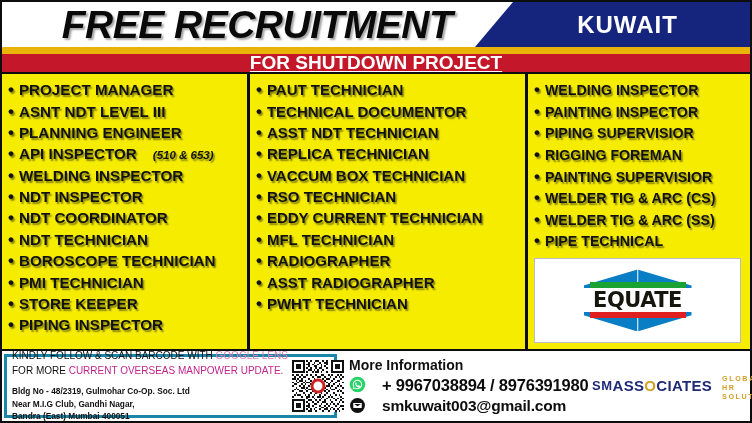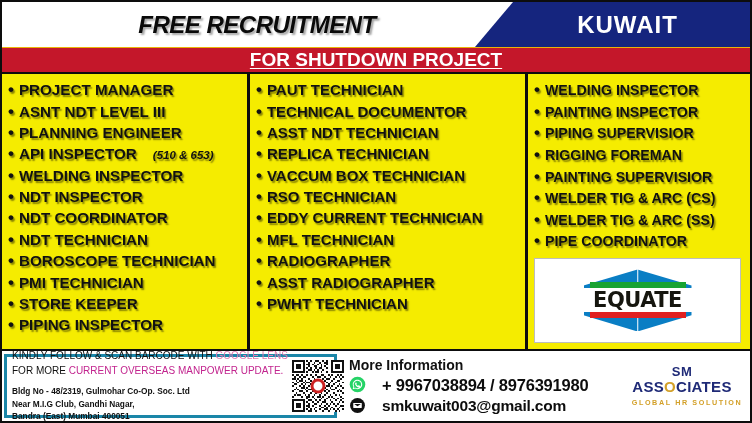--- a/index.html
+++ b/index.html
@@ -30,21 +30,21 @@
 
   .header-title {
     position: absolute;
     left: 0;
     top: 0;
     width: 510px;
     height: 45px;
     display: flex;
     align-items: center;
     justify-content: center;
-    font-size: 24px;
+    font-size: 39px;
     font-weight: bold;
     font-style: italic;
     letter-spacing: -0.5px;
     color: #0a0a0a;
     text-shadow: 2px 2px 2px rgba(0,0,0,0.35);
     white-space: nowrap;
   }
 
   .header-region {
     position: absolute;
@@ -65,21 +65,21 @@
     font-weight: bold;
     color: #ffffff;
     letter-spacing: 1px;
     white-space: nowrap;
   }
 
   
   .subheader {
     height: 27px;
     background: #c4172a;
-    border-top: 1px solid #eab308;
+    border-top: 7px solid #eab308;
     border-bottom: 2px solid #0d0d0d;
     display: flex;
     align-items: center;
     justify-content: center;
   }
 
   .subheader-label {
     font-size: 19px;
     font-weight: bold;
     color: #ffffff;
@@ -294,21 +294,21 @@
     width: 17px;
     height: 17px;
     margin-right: 5px;
     flex-shrink: 0;
   }
 
   
   .brand-block {
     width: 132px;
     display: flex;
-    flex-direction: column;
+    flex-direction: row;
     align-items: center;
     justify-content: center;
     padding-right: 4px;
   }
 
   .brand-sm {
     font-size: 13px;
     font-weight: bold;
     color: #1f2a77;
     letter-spacing: 0.5px;
@@ -480,21 +480,21 @@
         <li class="job-item">
             <span class="bullet">•</span>
             <span>WELDER TIG &amp; ARC (CS)</span>
           </li>
         <li class="job-item">
             <span class="bullet">•</span>
             <span>WELDER TIG &amp; ARC (SS)</span>
           </li>
         <li class="job-item">
             <span class="bullet">•</span>
-            <span>PIPE COORDINATOR</span>
+            <span>PIPE TECHNICAL</span>
           </li>
       </ul>
 
       <div class="logo-panel">
         <div class="equate-logo">
           <div class="equate-hex"></div>
           <div class="equate-hex-split"></div>
           <div class="equate-band equate-band-green"></div>
           <div class="equate-band equate-band-red"></div>
           <div class="equate-wordmark">EQUATE</div>

